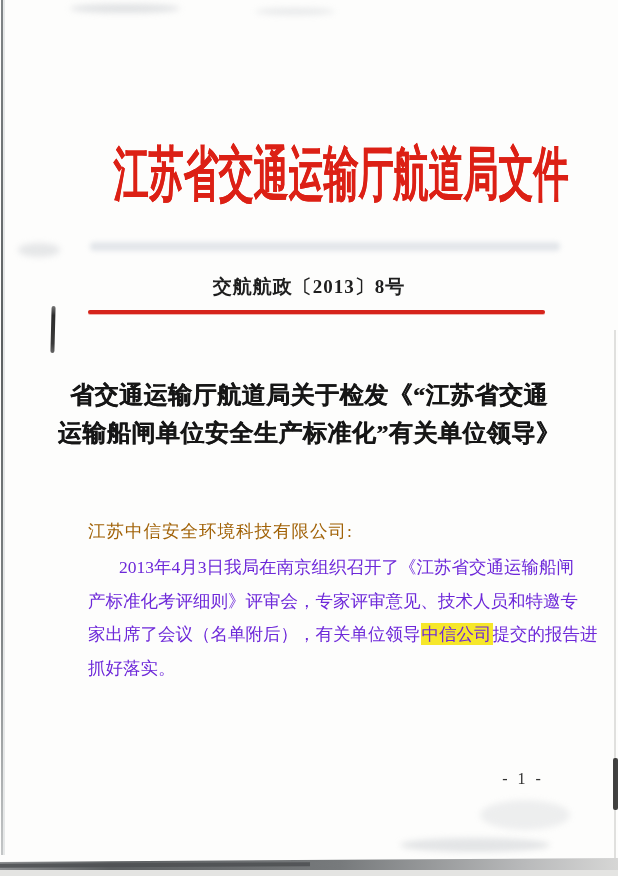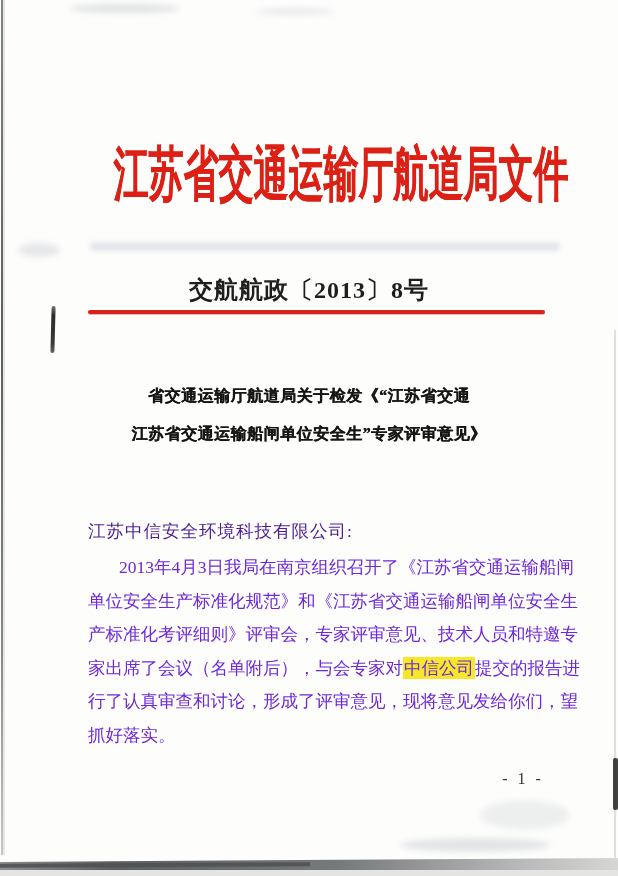--- a/index.html
+++ b/index.html
@@ -70,48 +70,48 @@
   .letterhead-inner {
     display: inline-block;
     font-size: 50px; font-weight: bold; color: #dc2015;
     letter-spacing: 0px; line-height: 64px;
     transform: scale(0.70, 1.18); transform-origin: center center;
     text-shadow: 0.5px 0 0 #dc2015;
   }
 
   .doc-number {
     position: absolute; left: 0; top: 274px; width: 100%;
-    text-align: center; font-size: 24px; font-weight: 600;
+    text-align: center; font-size: 19px; font-weight: 600;
     letter-spacing: 1px; color: #1e1e1e;
   }
 
   .red-divider {
     position: absolute; left: 88px; top: 310px; width: 457px; height: 4px;
     background: #d6241b; border-radius: 2px;
     box-shadow: 0 1px 0 rgba(214,36,27,0.35);
   }
 
   .pen-mark {
     position: absolute; left: 51px; top: 306px; width: 4px; height: 47px;
     background: linear-gradient(#777, #2c2c2c 20%, #3a3a3a 80%, #666);
     border-radius: 3px; transform: rotate(1.5deg);
   }
 
   
   .heading {
     position: absolute; left: 40px; top: 377px; width: 538px;
-    text-align: center; font-size: 16px; font-weight: bold;
+    text-align: center; font-size: 24px; font-weight: bold;
     color: #161616; line-height: 37.5px; letter-spacing: 0.5px;
     text-shadow: 0.4px 0 0 #161616;
   }
 
   
   .salutation {
     position: absolute; left: 88px; top: 519px;
-    font-size: 17.5px; color: #4c1d95; letter-spacing: 1px;
+    font-size: 17.5px; color: #a16207; letter-spacing: 1px;
   }
   .paragraph {
     position: absolute; left: 88px; top: 551px; width: 462px;
     font-size: 17.5px; color: #6d28d9; line-height: 33.6px;
     letter-spacing: 0px;
   }
   .para-line { height: 33.6px; white-space: nowrap; }
   .para-line.indent { padding-left: 31px; }
   .hl {
     background: #f6e72a;
@@ -147,29 +147,27 @@
   </div>
 
   <div class="doc-number">交航航政〔2013〕8号</div>
 
   <div class="red-divider"></div>
 
   <div class="pen-mark"></div>
 
   <div class="heading">
     <div>省交通运输厅航道局关于检发《“江苏省交通</div>
-    <div>江苏省交通运输船闸单位安全生”专家评审意见》</div>
+    <div>运输船闸单位安全生产标准化”有关单位领导》</div>
   </div>
 
   <div class="salutation">江苏中信安全环境科技有限公司:</div>
 
   <div class="paragraph">
     <div class="para-line indent">2013年4月3日我局在南京组织召开了《江苏省交通运输船闸</div>
-    <div class="para-line">单位安全生产标准化规范》和《江苏省交通运输船闸单位安全生</div>
     <div class="para-line">产标准化考评细则》评审会，专家评审意见、技术人员和特邀专</div>
-    <div class="para-line"><span>家出席了会议（名单附后），与会专家对</span><span class="hl">中信公司</span><span>提交的报告进</span></div>
-    <div class="para-line">行了认真审查和讨论，形成了评审意见，现将意见发给你们，望</div>
+    <div class="para-line"><span>家出席了会议（名单附后），有关单位领导</span><span class="hl">中信公司</span><span>提交的报告进</span></div>
     <div class="para-line">抓好落实。</div>
   </div>
 
   <div class="page-number">- 1 -</div>
 
 </div>
 
 </body></html>

